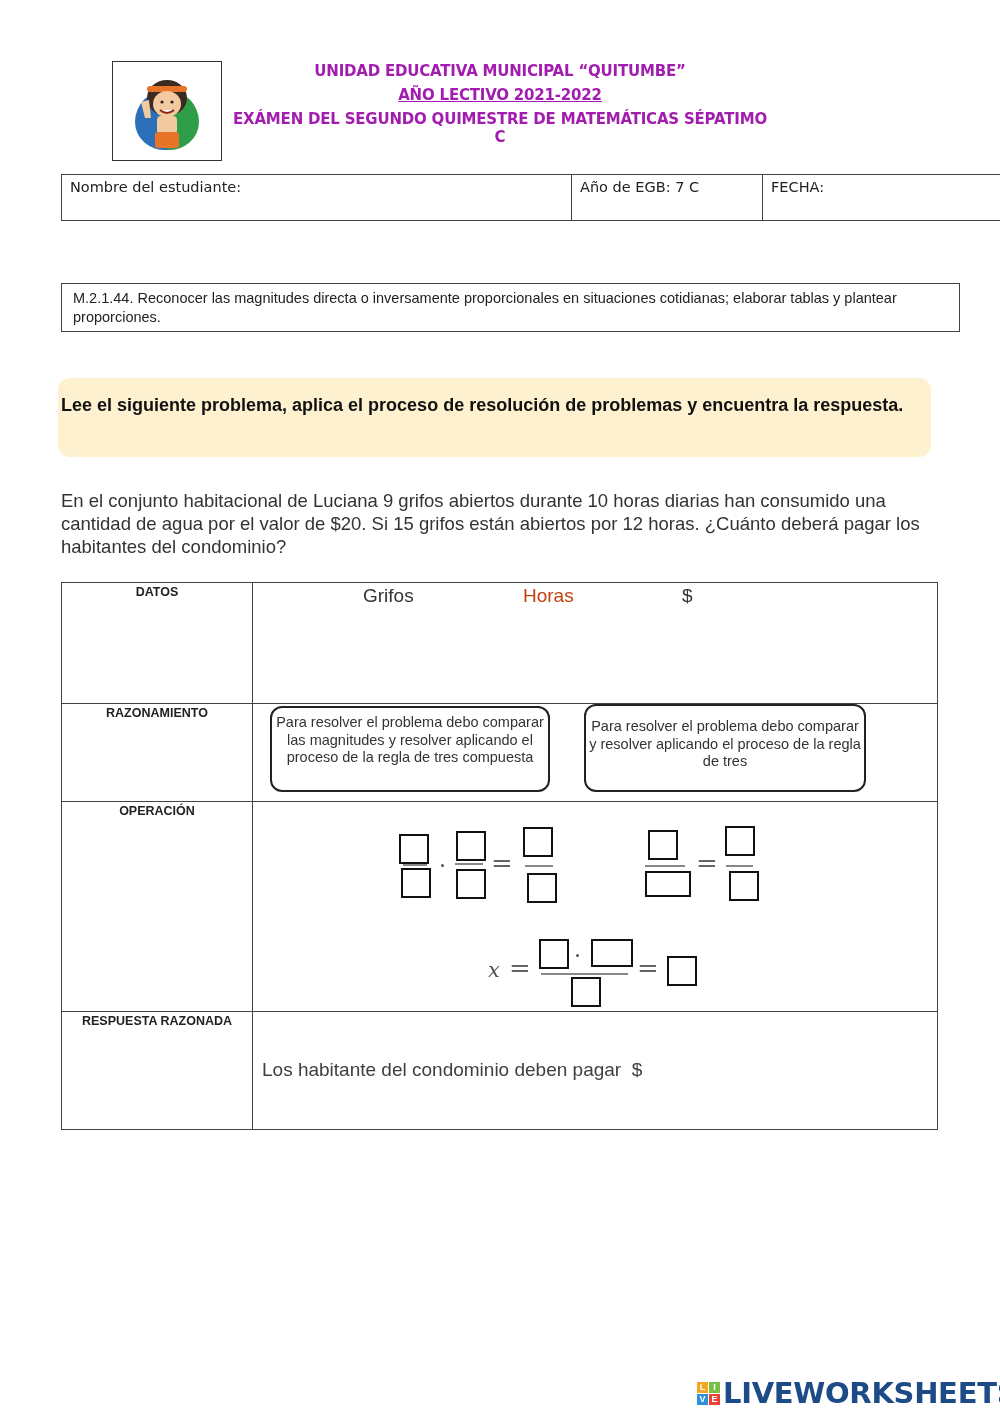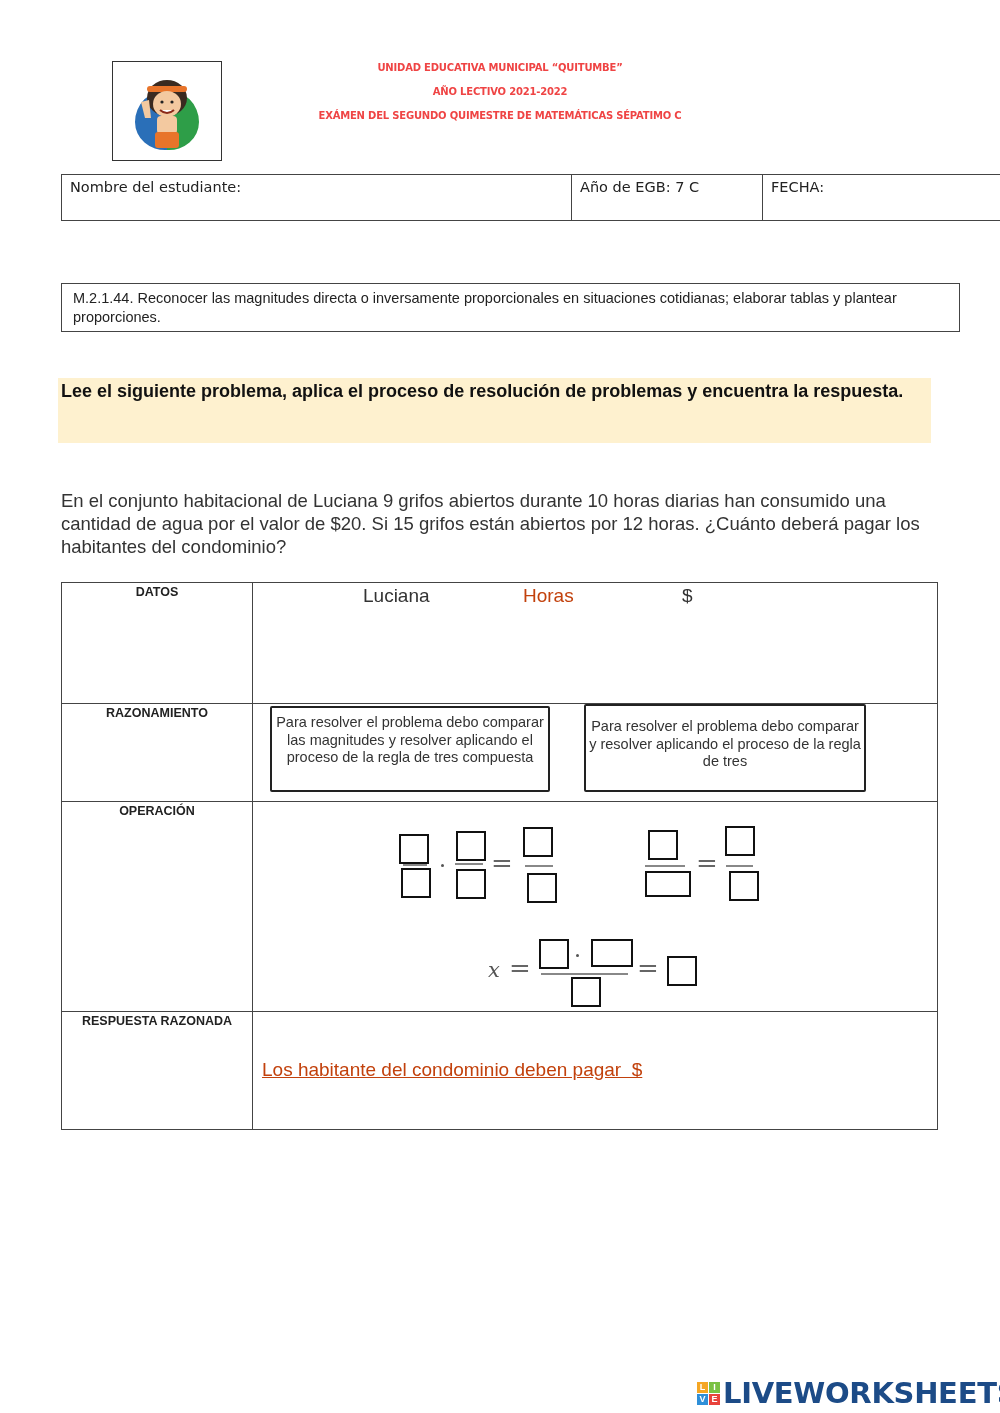--- a/index.html
+++ b/index.html
@@ -1,29 +1,29 @@
 <!DOCTYPE html>
 <html><head>
 <meta charset="utf-8">
 <style>
   html, body { margin:0; padding:0; background:#ffffff; }
   body { width:1000px; height:1413px; position:relative; overflow:hidden; font-family:"Liberation Sans", sans-serif; color:#222; }
   .abs { position:absolute; }
   .logo-box { left:112px; top:61px; width:108px; height:98px; border:1px solid #333; background:#fff; }
   .logo-art { position:absolute; left:14px; top:10px; width:80px; height:80px; }
-  .hdr { left:230px; width:540px; text-align:center; font-weight:bold; font-size:10px; color:#ef4444; font-family:"DejaVu Sans", sans-serif; letter-spacing:-0.2px; }
+  .hdr { left:230px; width:540px; text-align:center; font-weight:bold; font-size:15px; color:#a21caf; font-family:"DejaVu Sans", sans-serif; letter-spacing:-0.2px; }
   .info-table { left:61px; top:174px; width:964px; border-collapse:collapse; font-family:"DejaVu Sans", sans-serif; font-size:14.5px; color:#222; }
   .info-table td { border:1px solid #444; vertical-align:top; padding:4px 8px; height:37px; }
   .skill { left:61px; top:283px; width:880px; border:1px solid #444; padding:5px 6px 4px 11px; font-size:14.5px; line-height:19px; color:#222; }
-  .instr { left:58px; top:378px; width:870px; height:63px; background:#fef1cf; padding:2px 0 0 3px; font-weight:bold; font-size:18px; line-height:23px; color:#111; }
+  .instr { left:58px; top:378px; width:870px; height:63px; background:#fef1cf; padding:16px 0 0 3px; font-weight:bold; font-size:18px; line-height:23px; color:#111;border-radius:12px; }
   .problem { left:61px; top:489px; width:880px; font-size:18.5px; line-height:23px; color:#333; }
   .main-table { left:61px; top:582px; width:877px; border-collapse:collapse; }
   .main-table td { border:1px solid #444; vertical-align:top;margin-top:24px; }
   .lbl { width:188px; text-align:center; font-weight:bold; font-size:12.5px; padding-top:2px; color:#222; }
-  .pill { position:absolute; border:2px solid #222; border-radius:2px; text-align:center; font-size:14.5px; line-height:17.5px; color:#333; background:#fff; }
+  .pill { position:absolute; border:2px solid #222; border-radius:12px; text-align:center; font-size:14.5px; line-height:17.5px; color:#333; background:#fff; }
   .bx { position:absolute; border:2px solid #111; background:#fff; }
   .fl { position:absolute; height:2px; background:#888; }
   .eq { position:absolute; font-size:26px; color:#666; font-family:"DejaVu Serif", serif; }
   .dot { position:absolute; width:3px; height:3px; background:#555; border-radius:50%; }
   .brand { left:697px; top:1378px; height:30px; display:flex; align-items:center; }
   .lw-grid { display:grid; grid-template-columns:11px 11px; grid-template-rows:11px 11px; gap:1px; margin-right:3px; }
   .lw-grid span { font-size:9px; font-weight:bold; color:#fff; text-align:center; line-height:11px; }
   .lw-text { font-size:29px; font-weight:bold; color:#1c4b87; letter-spacing:-0.3px; font-family:"DejaVu Sans", sans-serif; }
 </style>
 </head>
@@ -39,21 +39,21 @@
     <path d="M33 38 Q40 44 47 38" stroke="#8a2a1a" stroke-width="2" fill="#fff"></path>
     <circle cx="35" cy="30" r="1.6" fill="#222"></circle>
       <circle cx="45" cy="30" r="1.6" fill="#222"></circle>
     <rect x="30" y="44" width="20" height="18" rx="4" fill="#f3c9a0"></rect>
     <rect x="28" y="60" width="24" height="16" rx="3" fill="#e8742a"></rect>
     <path d="M14 30 L18 46 L24 46 L22 28 Z" fill="#f3c9a0"></path>
   </svg>
 </div>
 
 <div class="abs hdr" style="top:62px;">UNIDAD EDUCATIVA MUNICIPAL “QUITUMBE”</div>
-<div class="abs hdr" style="top:86px;">AÑO LECTIVO 2021-2022</div>
+<div class="abs hdr" style="top:86px;text-decoration:underline;">AÑO LECTIVO 2021-2022</div>
 <div class="abs hdr" style="top:110px;">EXÁMEN DEL SEGUNDO QUIMESTRE DE MATEMÁTICAS SÉPATIMO C</div>
 
 <table class="abs info-table">
   <tbody>
       <tr>
     <td style="width:493px;"><span>Nombre del estudiante:</span></td>
     <td style="width:174px;"><span>Año de EGB: 7 C</span></td>
     <td><span>FECHA:</span></td>
   </tr>
 </tbody>
@@ -63,21 +63,21 @@
 
 <div class="abs instr">Lee el siguiente problema, aplica el proceso de resolución de problemas y encuentra la respuesta.</div>
 
 <div class="abs problem">En el conjunto habitacional de Luciana 9 grifos abiertos durante 10 horas diarias han consumido una cantidad de agua por el valor de $20. Si 15 grifos están abiertos por 12 horas. ¿Cuánto deberá pagar los habitantes del condominio?</div>
 
 <table class="abs main-table">
   <tbody>
       <tr style="height:121px;">
     <td class="lbl">DATOS</td>
     <td style="position:relative;">
-      <span class="abs" style="left:110px; top:2px; font-size:19px; color:#333;">Luciana</span>
+      <span class="abs" style="left:110px; top:2px; font-size:19px; color:#333;">Grifos</span>
       <span class="abs" style="left:270px; top:2px; font-size:19px; color:#c2410c;">Horas</span>
       <span class="abs" style="left:429px; top:2px; font-size:19px; color:#333;">$</span>
     </td>
   </tr>
   <tr style="height:98px;">
     <td class="lbl">RAZONAMIENTO</td>
     <td style="position:relative;">
       <div class="pill" style="left:17px; top:2px; width:280px; height:86px; padding-top:6px; box-sizing:border-box;">Para resolver el problema debo comparar las magnitudes y resolver aplicando el proceso de la regla de tres compuesta</div>
       <div class="pill" style="left:331px; top:0px; width:282px; height:88px; padding-top:12px; box-sizing:border-box;">Para resolver el problema debo comparar y resolver aplicando el proceso de la regla de tres</div>
     </td>
@@ -113,21 +113,21 @@
       <div class="bx" style="left:338px; top:137px; width:38px; height:24px;"></div>
       <div class="fl" style="left:288px; top:171px; width:87px;"></div>
       <div class="bx" style="left:318px; top:175px; width:26px; height:26px;"></div>
       <span class="eq" style="left:384px; top:151px;">=</span>
       <div class="bx" style="left:414px; top:154px; width:26px; height:26px;"></div>
     </td>
   </tr>
   <tr style="height:118px;">
     <td class="lbl">RESPUESTA RAZONADA</td>
     <td style="position:relative;">
-      <span class="abs" style="left:9px; top:47px; font-size:19px; color:#c2410c; white-space:pre;text-decoration:underline;">Los habitante del condominio deben pagar  $</span>
+      <span class="abs" style="left:9px; top:47px; font-size:19px; color:#404040; white-space:pre;">Los habitante del condominio deben pagar  $</span>
       <div class="abs" style="left:420px; top:44px; width:60px; height:26px;"></div>
     </td>
   </tr>
 </tbody>
   </table>
 
 <div class="abs brand">
   <div class="lw-grid">
     <span style="background:#f5a623;">L</span>
     <span style="background:#7ac143;">I</span>

